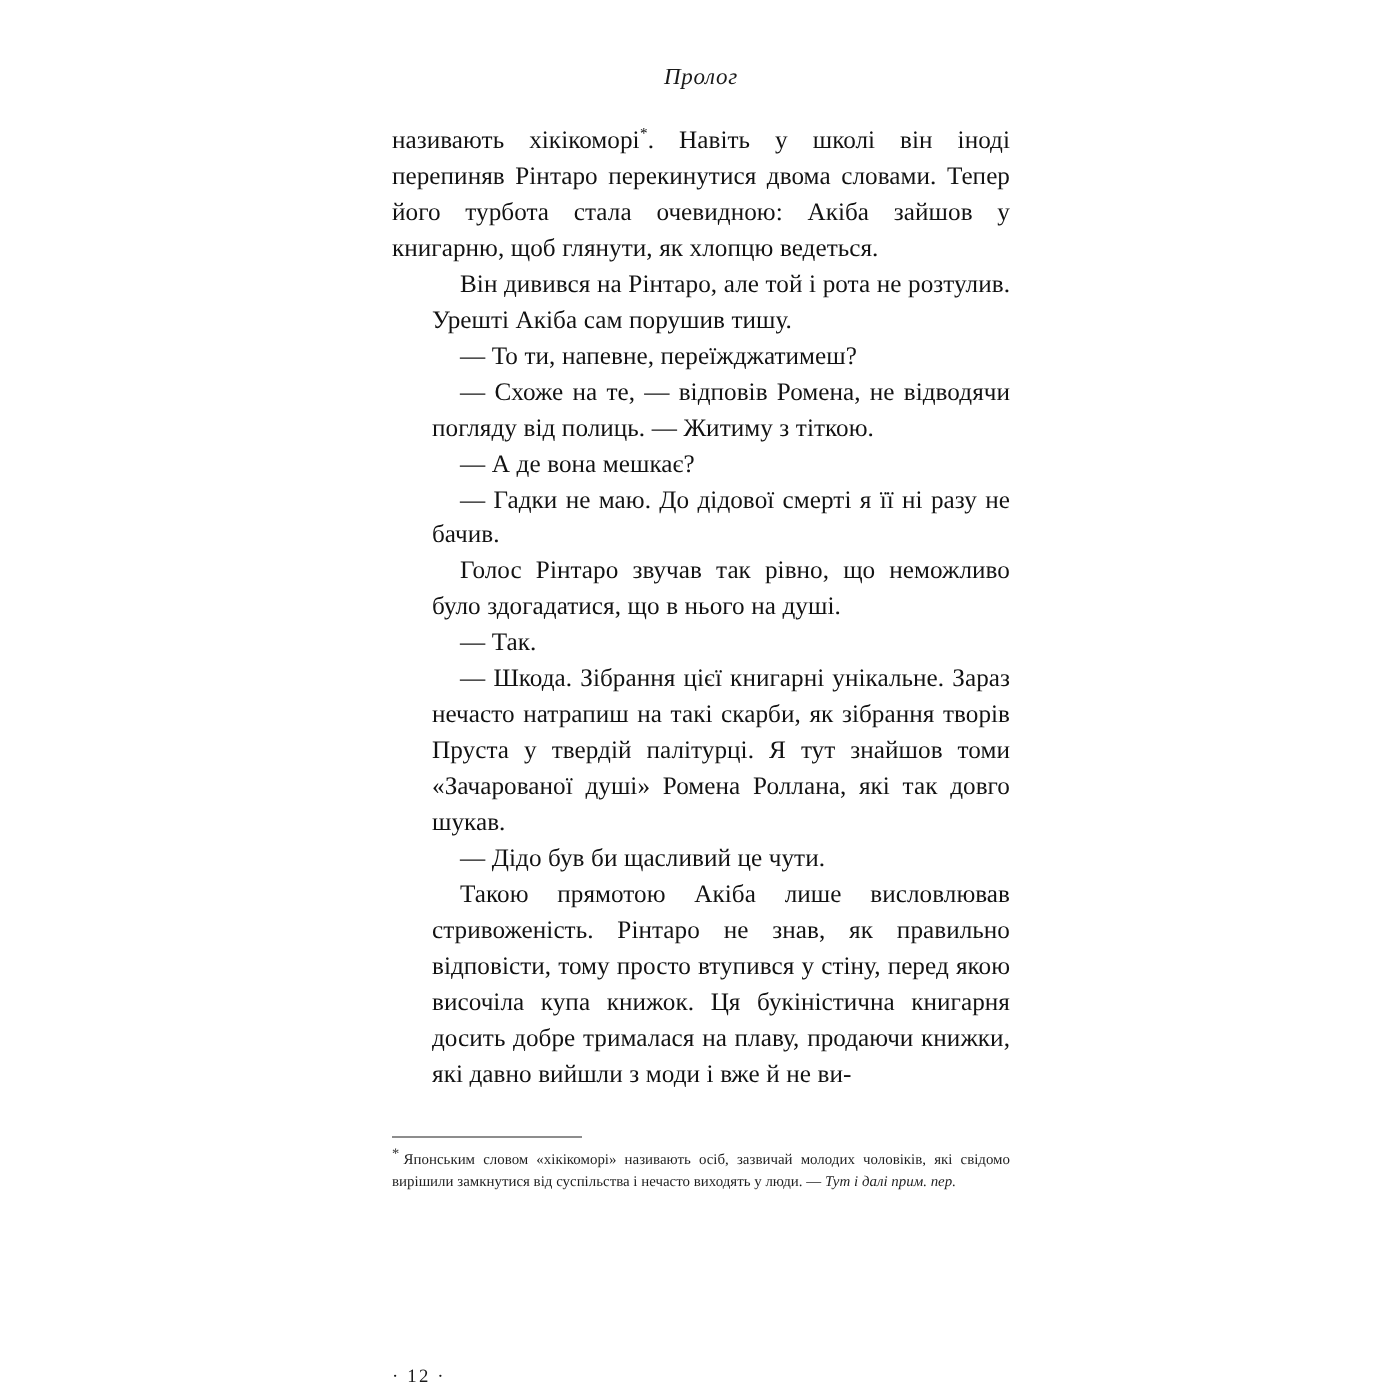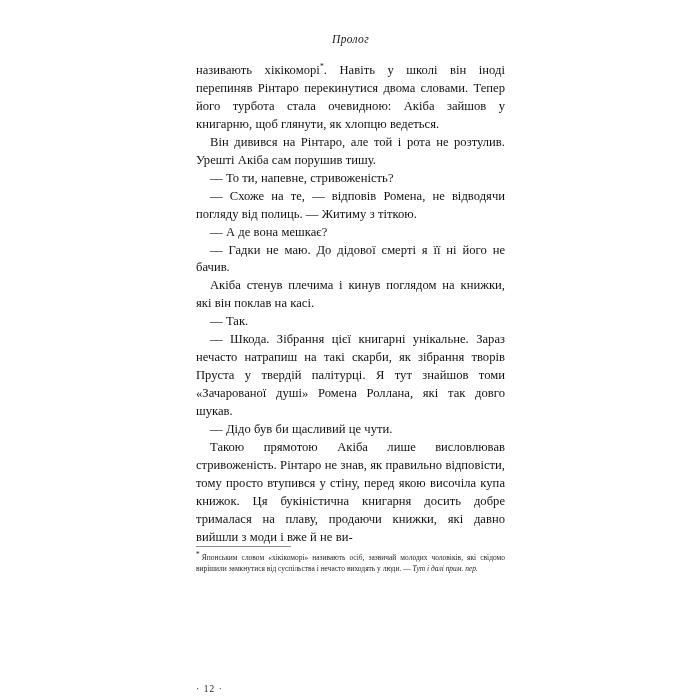--- a/index.html
+++ b/index.html
@@ -47,38 +47,39 @@
     line-height: 17.95px;
     text-align: justify;
     text-justify: inter-word;
     hyphens: manual;
     letter-spacing: 0.02px;
     word-spacing: 0.1px;
   }
 
   .para.indent {
     text-indent: 14px;
+    margin-left: 20px;
   }
 
   .para.cont {
     text-indent: 0;
   }
 
   sup.fn-marker {
     font-size: 7.6px;
     vertical-align: super;
     line-height: 0;
     padding-left: 0.2px;
   }
 
   
   .footnote-area {
     position: absolute;
     left: 196px;
-    top: 546px;
+    top: 568px;
     width: 309px;
   }
 
   .footnote-rule {
     width: 95px;
     height: 0;
     border-top: 0.8px solid #8d8d8d;
     margin: 0 0 6px 0;
   }
 
@@ -119,25 +120,25 @@
 
 <div class="page">
 
   <div class="running-head">Пролог</div>
 
   <div class="textblock">
 
     <p class="para cont"><span>називають хікікоморі</span><sup class="fn-marker">*</sup><span>. Навіть у школі він іноді перепиняв Рінтаро перекинутися двома словами. Тепер його турбота стала очевидною: Акіба зайшов у книгарню, щоб глянути, як хлопцю ведеться.</span></p>
 
     <p class="para indent">Він дивився на Рінтаро, але той і рота не розтулив. Урешті Акіба сам порушив тишу.</p>
-    <p class="para indent">— То ти, напевне, стривоженість?</p>
+    <p class="para indent">— То ти, напевне, переїжджатимеш?</p>
     <p class="para indent">— Схоже на те, — відповів Ромена, не відводячи погляду від полиць. — Житиму з тіткою.</p>
     <p class="para indent">— А де вона мешкає?</p>
-    <p class="para indent">— Гадки не маю. До дідової смерті я її ні його не бачив.</p>
-    <p class="para indent">Акіба стенув плечима і кинув поглядом на книжки, які він поклав на касі.</p>
+    <p class="para indent">— Гадки не маю. До дідової смерті я її ні разу не бачив.</p>
+    <p class="para indent">Голос Рінтаро звучав так рівно, що неможливо було здогадатися, що в нього на душі.</p>
     <p class="para indent">— Так.</p>
     <p class="para indent">— Шкода. Зібрання цієї книгарні унікальне. Зараз нечасто натрапиш на такі скарби, як зібрання творів Пруста у твердій палітурці. Я тут знайшов томи «Зачарованої душі» Ромена Роллана, які так довго шукав.</p>
     <p class="para indent">— Дідо був би щасливий це чути.</p>
     <p class="para indent">Такою прямотою Акіба лише висловлював стривоженість. Рінтаро не знав, як правильно відповісти, тому просто втупився у стіну, перед якою височіла купа книжок. Ця букіністична книгарня досить добре трималася на плаву, продаючи книжки, які давно вийшли з моди і вже й не ви-</p>
 
   </div>
 
   <div class="footnote-area">
     <div class="footnote-rule"></div>
     <p class="footnote-text"><span class="fn-star">*</span><span>Японським словом «хікікоморі» називають осіб, зазвичай молодих чоловіків, які свідомо вирішили замкнутися від суспільства і нечасто виходять у люди. — </span><span class="src">Тут і далі прим. пер.</span></p>

